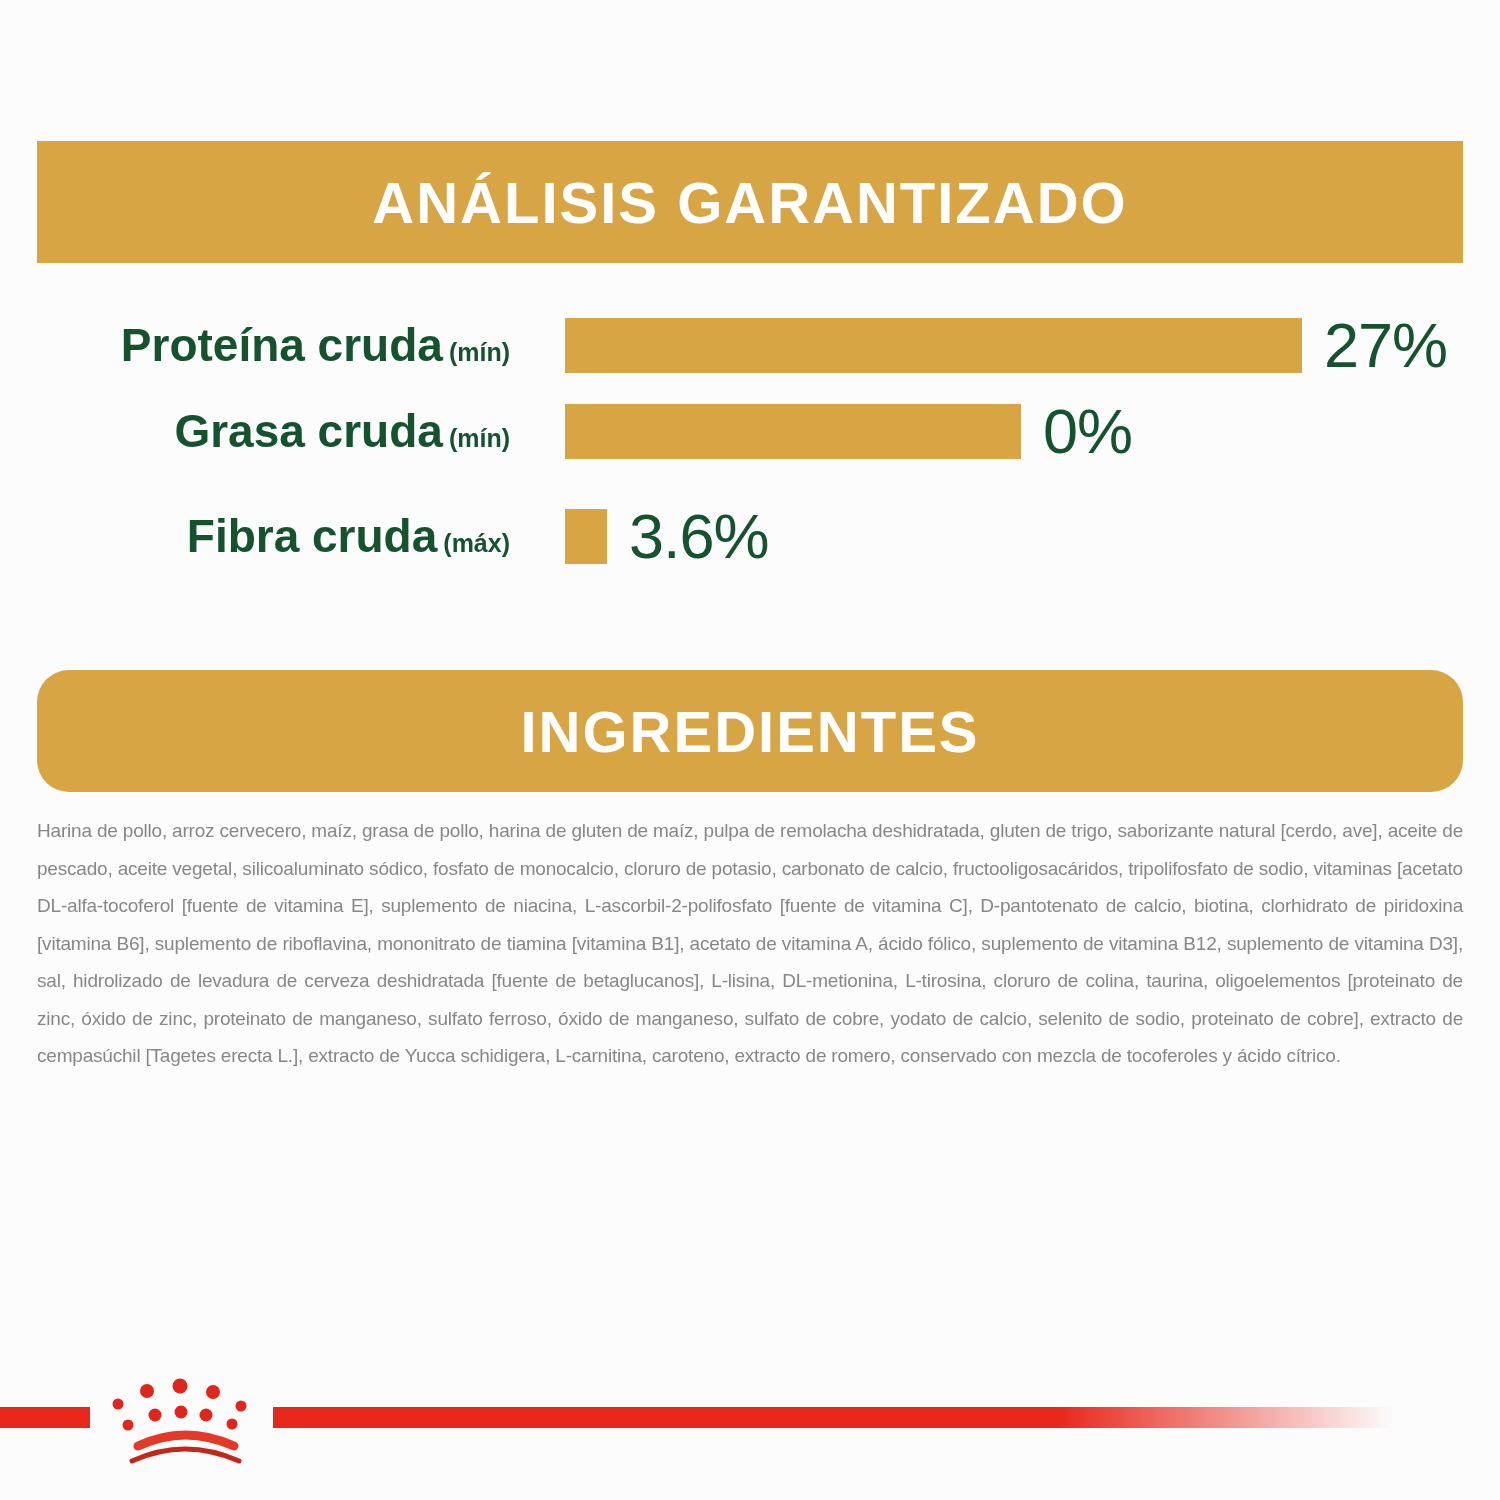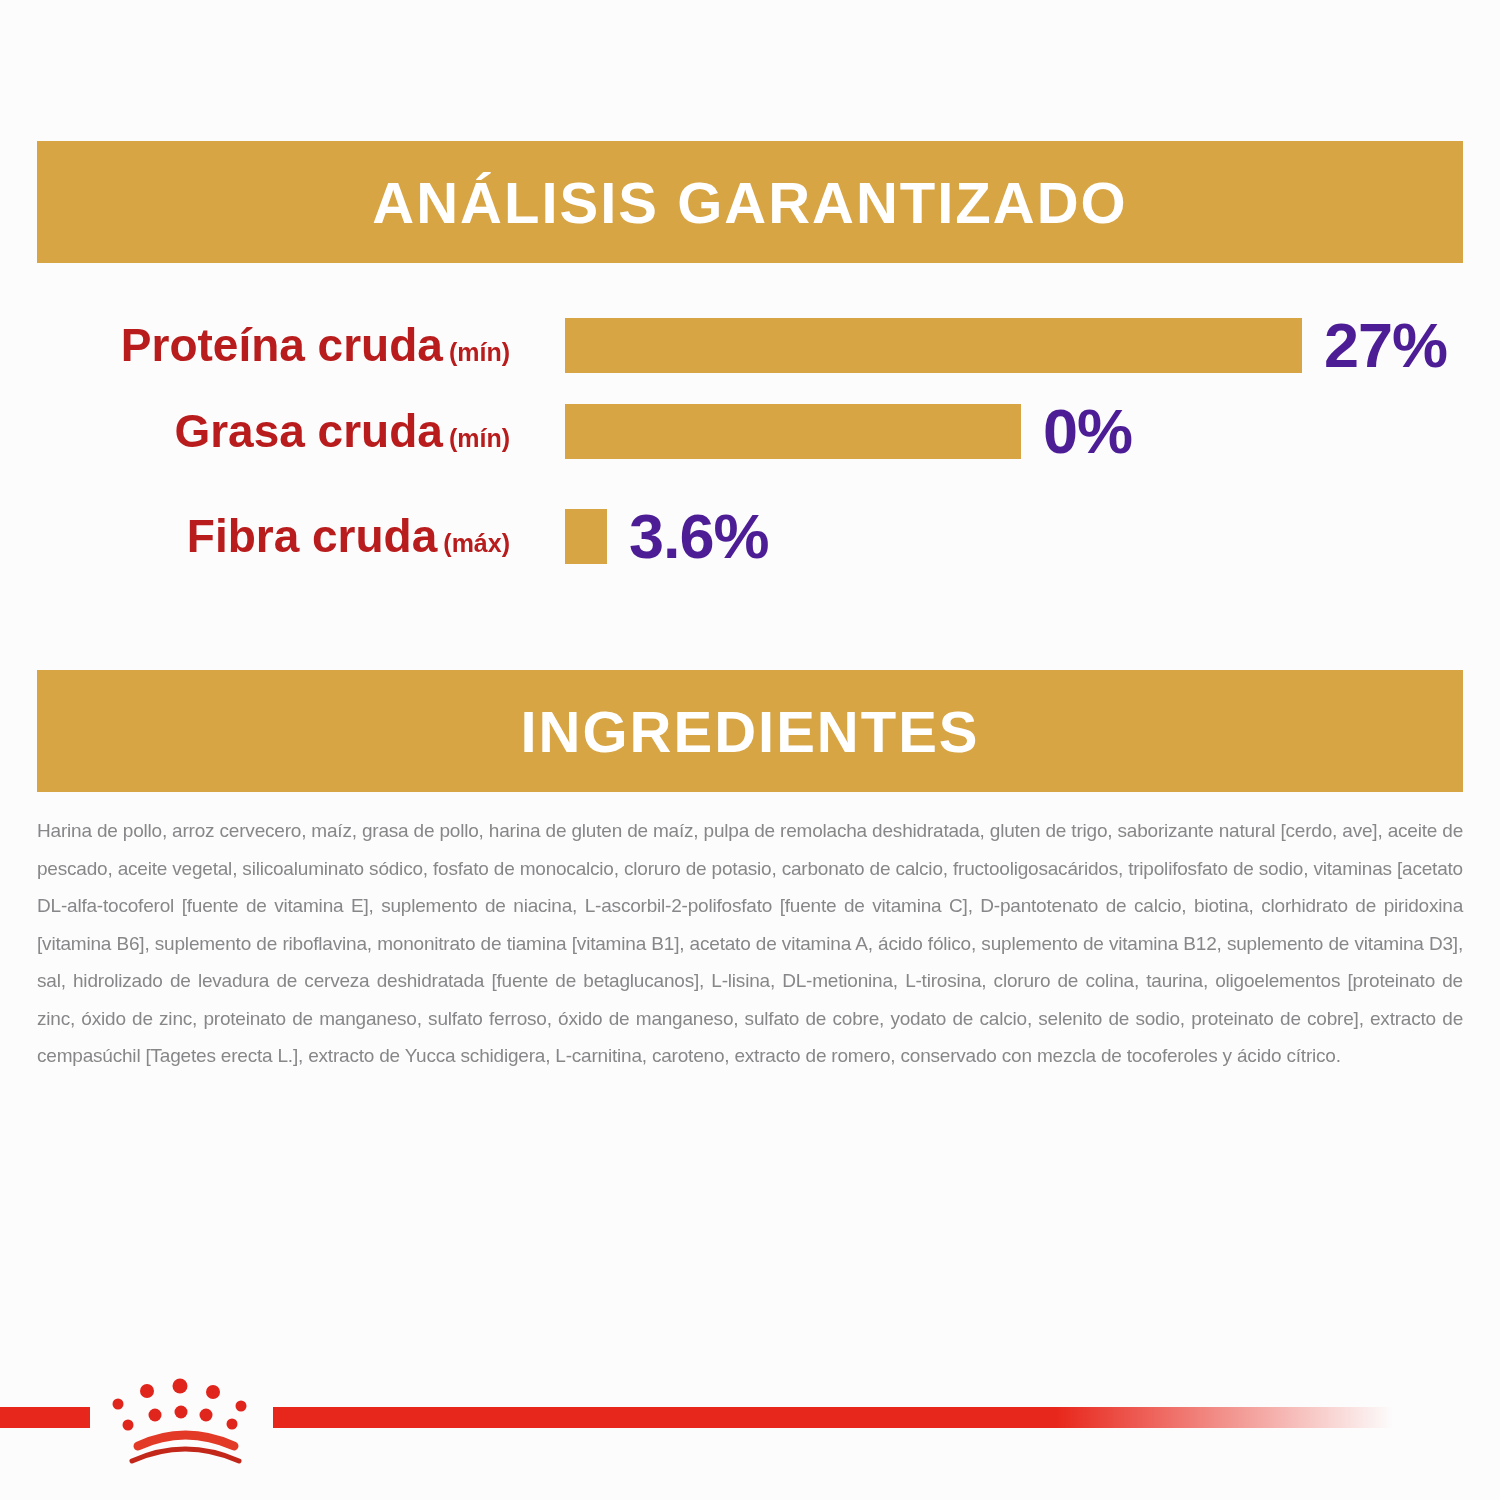--- a/index.html
+++ b/index.html
@@ -8,42 +8,42 @@
     width:1500px;height:1500px;
     background:#FCFCFC;
     font-family:"Liberation Sans", sans-serif;
     overflow:hidden;
   }
   .banner{
     position:absolute;left:37px;width:1426px;height:122px;
     display:flex;align-items:center;justify-content:center;
   }
   .banner-analysis{top:141px;}
-  .banner-ingredients{top:670px;}
+  .banner-ingredients{top:670px;border-radius:32px;}
   .banner-title{
     color:#FFFFFF;font-weight:700;font-size:58px;letter-spacing:2px;
     white-space:nowrap;
   }
   .analysis-row{
     position:absolute;left:37px;width:1426px;height:70px;
     display:flex;align-items:center;
   }
   .row-protein{top:310px;}
   .row-fat{top:396px;}
   .row-fiber{top:501px;}
   .row-label{
-    width:473px;text-align:right;color:#b91c1c;font-weight:700;
+    width:473px;text-align:right;color:#14532d;font-weight:700;
     font-size:46px;white-space:nowrap;
   }
   .row-qualifier{font-size:25px;font-weight:700;margin-left:6px;}
   .bar{
     margin-left:55px;height:55px;flex:0 0 auto;
   }
   .row-value{
-    margin-left:22px;font-size:63px;font-weight:700;color:#4c1d95;
+    margin-left:22px;font-size:63px;font-weight:400;color:#14532d;
     letter-spacing:-1px;white-space:nowrap;
   }
   .ingredients-text{
     position:absolute;left:37px;top:812px;width:1426px;margin:0;
     font-size:19px;line-height:37.5px;color:#87878A;
     text-align:justify;letter-spacing:-0.2px;
   }
   .red-line{
     position:absolute;top:1407px;height:21px;
   }

